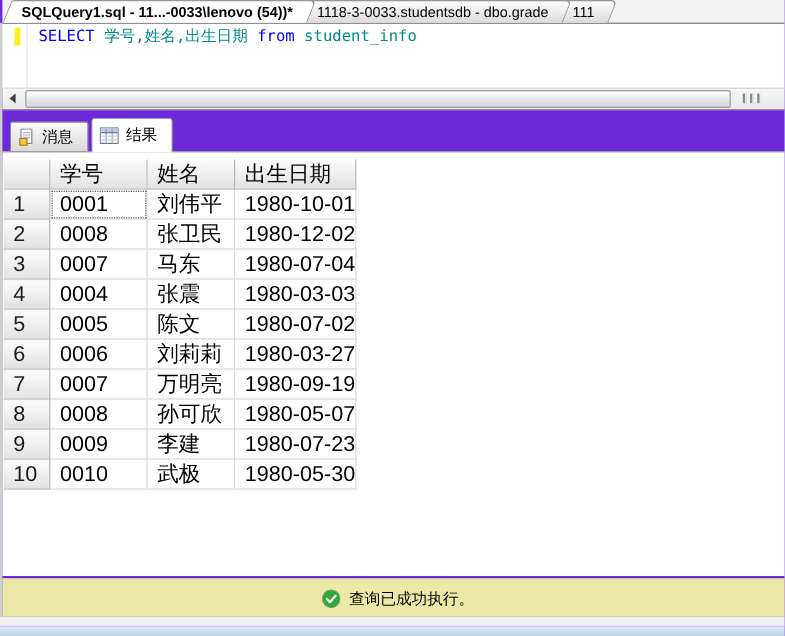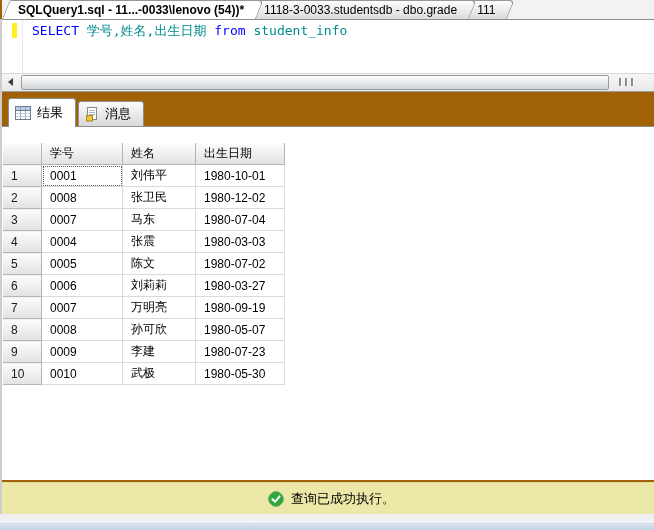--- a/index.html
+++ b/index.html
@@ -1,19 +1,19 @@
 <!DOCTYPE html>
 <html><head>
 <meta charset="utf-8">
 <style>
   html,body { margin:0; padding:0; }
   body { font-family:"Liberation Sans","DejaVu Sans",sans-serif; }
   #app {
     position:relative; width:654px; height:530px;
-    background:#a16207; overflow:hidden;
+    background:#6d28d9; overflow:hidden;
     font-size:12px; color:#000;
   }
   .left-chrome { position:absolute; left:0; top:19px; width:2px; bottom:15px; background:#cdcdcd; }
 
   
   .doc-tabs { position:absolute; left:2px; top:0; right:0; height:19px;
     display:flex; align-items:flex-end; background:#f2f2f2; }
   .dtab { position:relative; height:19px; display:flex; align-items:center;
     padding:0 12px 0 16px; margin-right:-8px; cursor:default; white-space:nowrap; }
   .dtab::before { content:""; position:absolute; inset:0;
@@ -59,22 +59,22 @@
   .rtab { display:flex; align-items:center; gap:6px; padding:0 12px 0 6px;
     border:1px solid #8e8e8e; border-bottom:none; border-radius:3px 3px 0 0;
     margin-right:2px; cursor:default; }
   .rtab.active { background:#fff; height:28px; z-index:2; position:relative; margin-bottom:-1px; }
   .rtab.inactive { background:linear-gradient(#fbfbfb,#d9d9d9); height:24px; }
   .rtab-label { font-size:13px; }
 
   
   .grid-area { position:absolute; left:2px; top:126px; right:0; height:353px;
     background:#fff; border-top:1px solid #8e8e8e; overflow:hidden; }
-  table.grid { border-collapse:collapse; margin:16px 0 0 1px;
-    font-size:12px; table-layout:fixed; }
+  table.grid { border-collapse:collapse; margin:6px 0 0 1px;
+    font-size:18px; table-layout:fixed; }
   table.grid th, table.grid td { padding:0 0 0 8px; height:21px; overflow:hidden;
     white-space:nowrap; font-weight:normal; text-align:left; }
   th.corner, td.rowhdr { width:30px; background:linear-gradient(#fcfcfc,#e2e2e2);
     border-right:1px solid #b5b5b5; border-bottom:1px solid #b5b5b5; padding-left:5px; }
   th.colhdr { background:linear-gradient(#fcfcfc,#e2e2e2);
     border-right:1px solid #b5b5b5; border-bottom:1px solid #b5b5b5; }
   th.col-0, td.col-0 { width:72px; text-align:center; padding-left:0; }
   th.col-1, td.col-1 { width:64px; }
   th.col-2, td.col-2 { width:80px; }
   td.datacell { border-right:1px solid #dadada; border-bottom:1px solid #dadada; background:#fff; }
@@ -122,42 +122,42 @@
     </div>
     <div class="sb-thumb"></div>
     <div class="sb-grip">
         <i></i>
         <i></i>
         <i></i>
       </div>
   </div>
 
   <div class="rtabs">
+    <div class="rtab inactive">
+      <svg width="14" height="15">
+        <rect x="2.5" y="0.5" width="9" height="12" fill="#ffffff" stroke="#8a8a8a"></rect>
+        <line x1="4" y1="3.5" x2="10" y2="3.5" stroke="#aab4c4" stroke-width="1"></line>
+        <line x1="4" y1="5.5" x2="10" y2="5.5" stroke="#aab4c4" stroke-width="1"></line>
+        <line x1="4" y1="7.5" x2="10" y2="7.5" stroke="#aab4c4" stroke-width="1"></line>
+        <rect x="1.5" y="8.5" width="6" height="5.5" fill="#f3c63f" stroke="#a58422"></rect>
+      </svg>
+      <span class="rtab-label">消息</span>
+    </div>
     <div class="rtab active">
       <svg width="16" height="14">
         <rect x="0.5" y="0.5" width="15" height="13" fill="#ffffff" stroke="#707a8a"></rect>
         <rect x="1" y="1" width="14" height="3.5" fill="#b9cde8"></rect>
         <line x1="5.5" y1="1" x2="5.5" y2="13" stroke="#8fa3c0" stroke-width="1"></line>
         <line x1="10.5" y1="1" x2="10.5" y2="13" stroke="#8fa3c0" stroke-width="1"></line>
         <line x1="1" y1="4.5" x2="15" y2="4.5" stroke="#707a8a" stroke-width="1"></line>
         <line x1="1" y1="7.5" x2="15" y2="7.5" stroke="#c3cedd" stroke-width="1"></line>
         <line x1="1" y1="10.5" x2="15" y2="10.5" stroke="#c3cedd" stroke-width="1"></line>
       </svg>
       <span class="rtab-label">结果</span>
     </div>
-    <div class="rtab inactive">
-      <svg width="14" height="15">
-        <rect x="2.5" y="0.5" width="9" height="12" fill="#ffffff" stroke="#8a8a8a"></rect>
-        <line x1="4" y1="3.5" x2="10" y2="3.5" stroke="#aab4c4" stroke-width="1"></line>
-        <line x1="4" y1="5.5" x2="10" y2="5.5" stroke="#aab4c4" stroke-width="1"></line>
-        <line x1="4" y1="7.5" x2="10" y2="7.5" stroke="#aab4c4" stroke-width="1"></line>
-        <rect x="1.5" y="8.5" width="6" height="5.5" fill="#f3c63f" stroke="#a58422"></rect>
-      </svg>
-      <span class="rtab-label">消息</span>
-    </div>
   </div>
 
   <div class="grid-area">
     <table class="grid">
       <thead>
         <tr>
           <th class="corner"></th>
           <th class="colhdr col-0">学号</th>
           <th class="colhdr col-1">姓名</th>
           <th class="colhdr col-2">出生日期</th>

